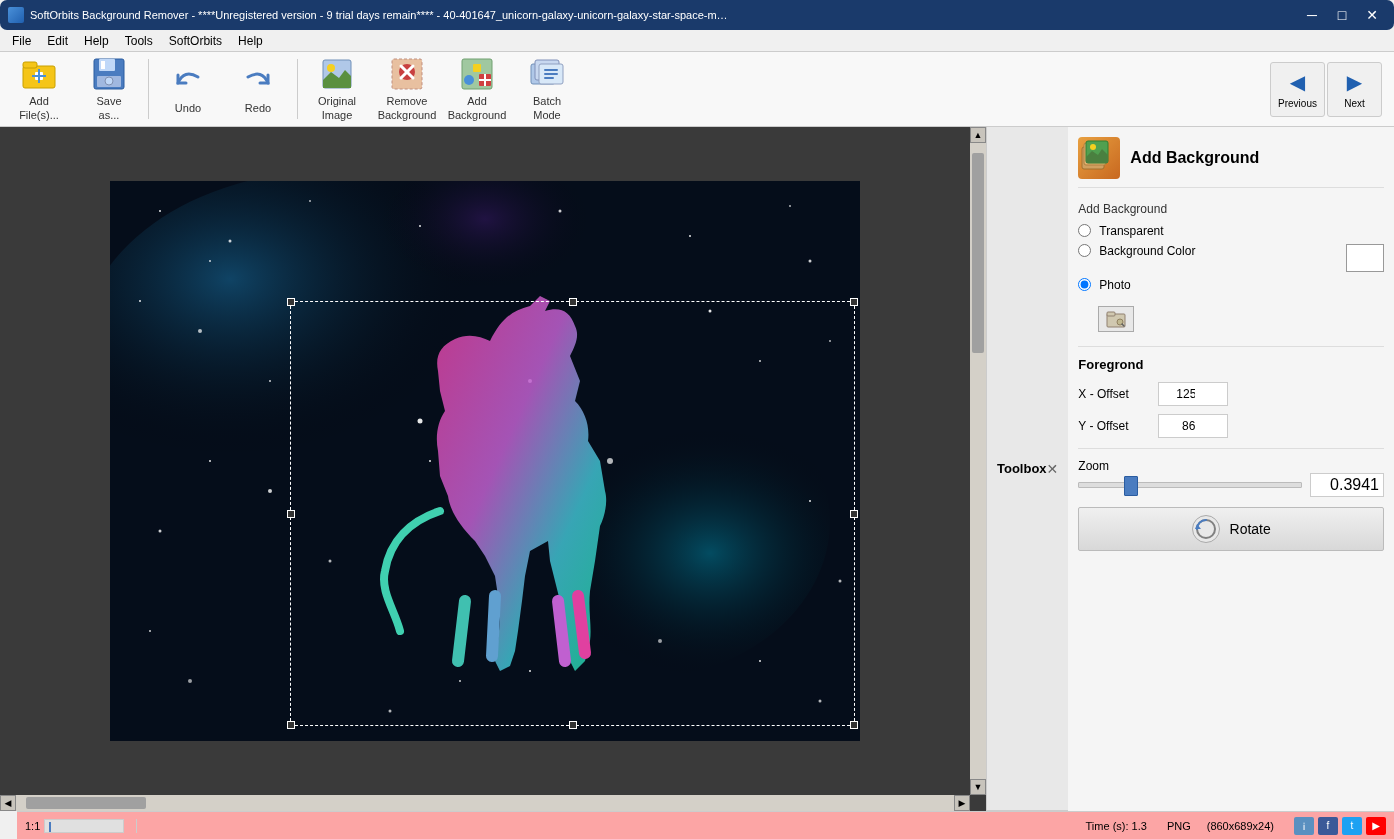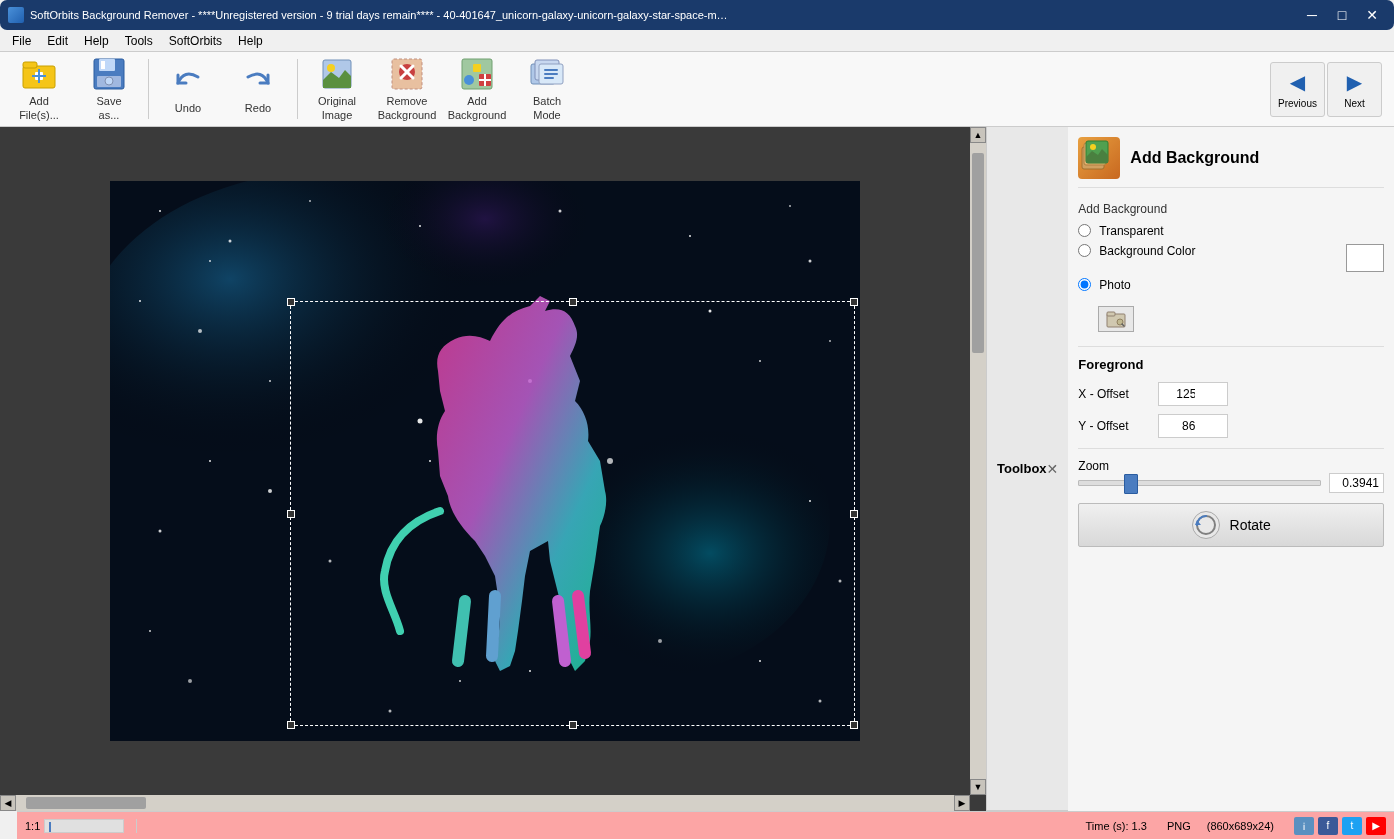--- a/index.html
+++ b/index.html
@@ -86,21 +86,21 @@
     .fg-label { font-size: 13px; font-weight: bold; margin-bottom: 10px; }
     .offset-row { display: flex; align-items: center; margin-bottom: 8px; }
     .offset-label { width: 80px; font-size: 12px; }
     .offset-input { width: 70px; height: 24px; border: 1px solid #ccc; text-align: right; padding: 2px 17px; font-size: 12px; }
 
     .zoom-section { margin-bottom: 10px; }
     .zoom-label { font-size: 12px; }
     .zoom-row { display: flex; align-items: center; gap: 8px; }
     .zoom-slider-track { flex: 1; height: 6px; background: #ddd; border: 1px solid #bbb; position: relative; border-radius: 1px; }
     .zoom-slider-thumb { position: absolute; left: 45px; top: -7px; width: 14px; height: 20px; background: #4a7cc0; border: 1px solid #2a5ca0; cursor: pointer; border-radius: 1px; }
-    .zoom-value { width: 55px; font-size: 12px; text-align: right; border: 1px solid #ccc; background: white; padding: 2px 4px; }
+    .zoom-value { width: 74px; font-size: 16px; text-align: right; border: 1px solid #ccc; background: white; padding: 2px 4px; }
 
     .rotate-btn { width: 100%; height: 44px; background: linear-gradient(to bottom, #f0f0f0, #d8d8d8); border: 1px solid #bbb; cursor: pointer; display: flex; align-items: center; justify-content: center; gap: 10px; font-size: 14px; border-radius: 2px; margin-top: 10px; }
     .rotate-icon { width: 28px; height: 28px; background: #e8e8e8; border: 1px solid #aaa; border-radius: 50%; display: flex; align-items: center; justify-content: center; font-size: 16px; }
 
     
     .status-bar { height: 28px; background: #fca5a5; border-top: 1px solid #ccc; display: flex; align-items: center; padding: 0 8px; gap: 12px; flex-shrink: 0; margin-left: 17px; }
     .status-zoom { display: flex; align-items: center; gap: 4px; border-right: 1px solid #ccc; padding-right: 12px; }
     .status-zoom-val { font-size: 11px; }
     .status-time { margin-left: auto; font-size: 11px; }
     .status-format { font-size: 11px; margin-left: 8px; }

